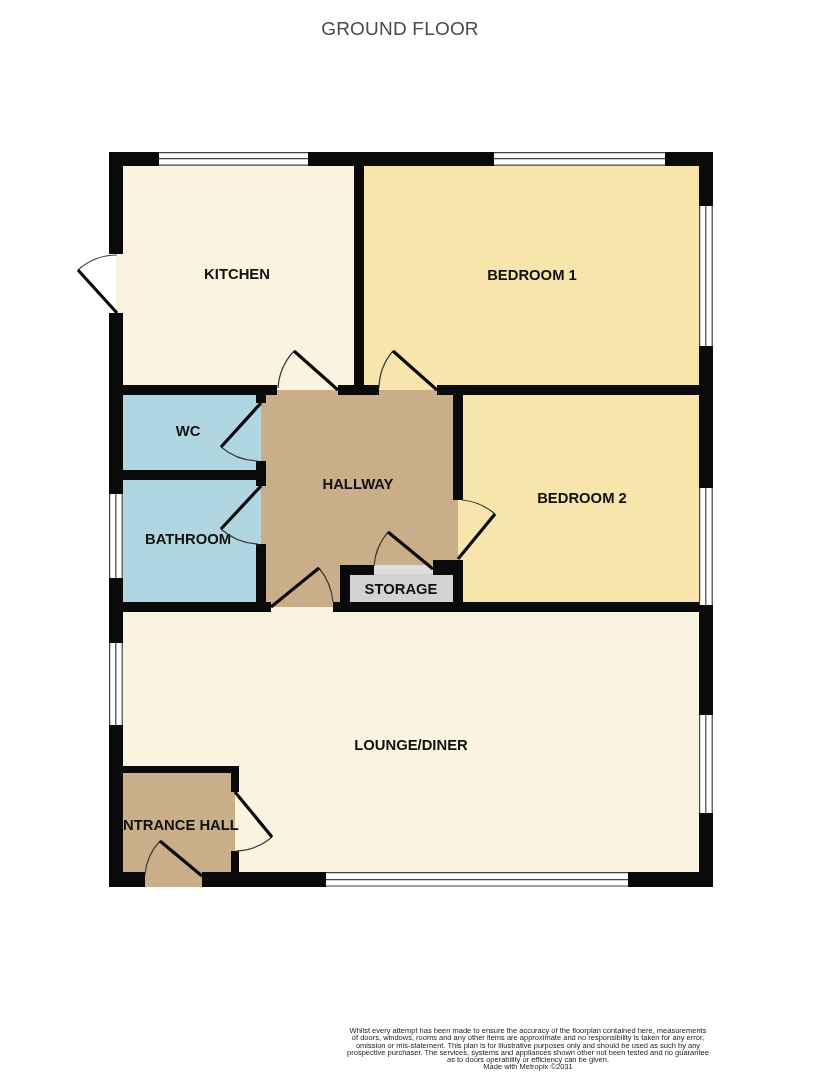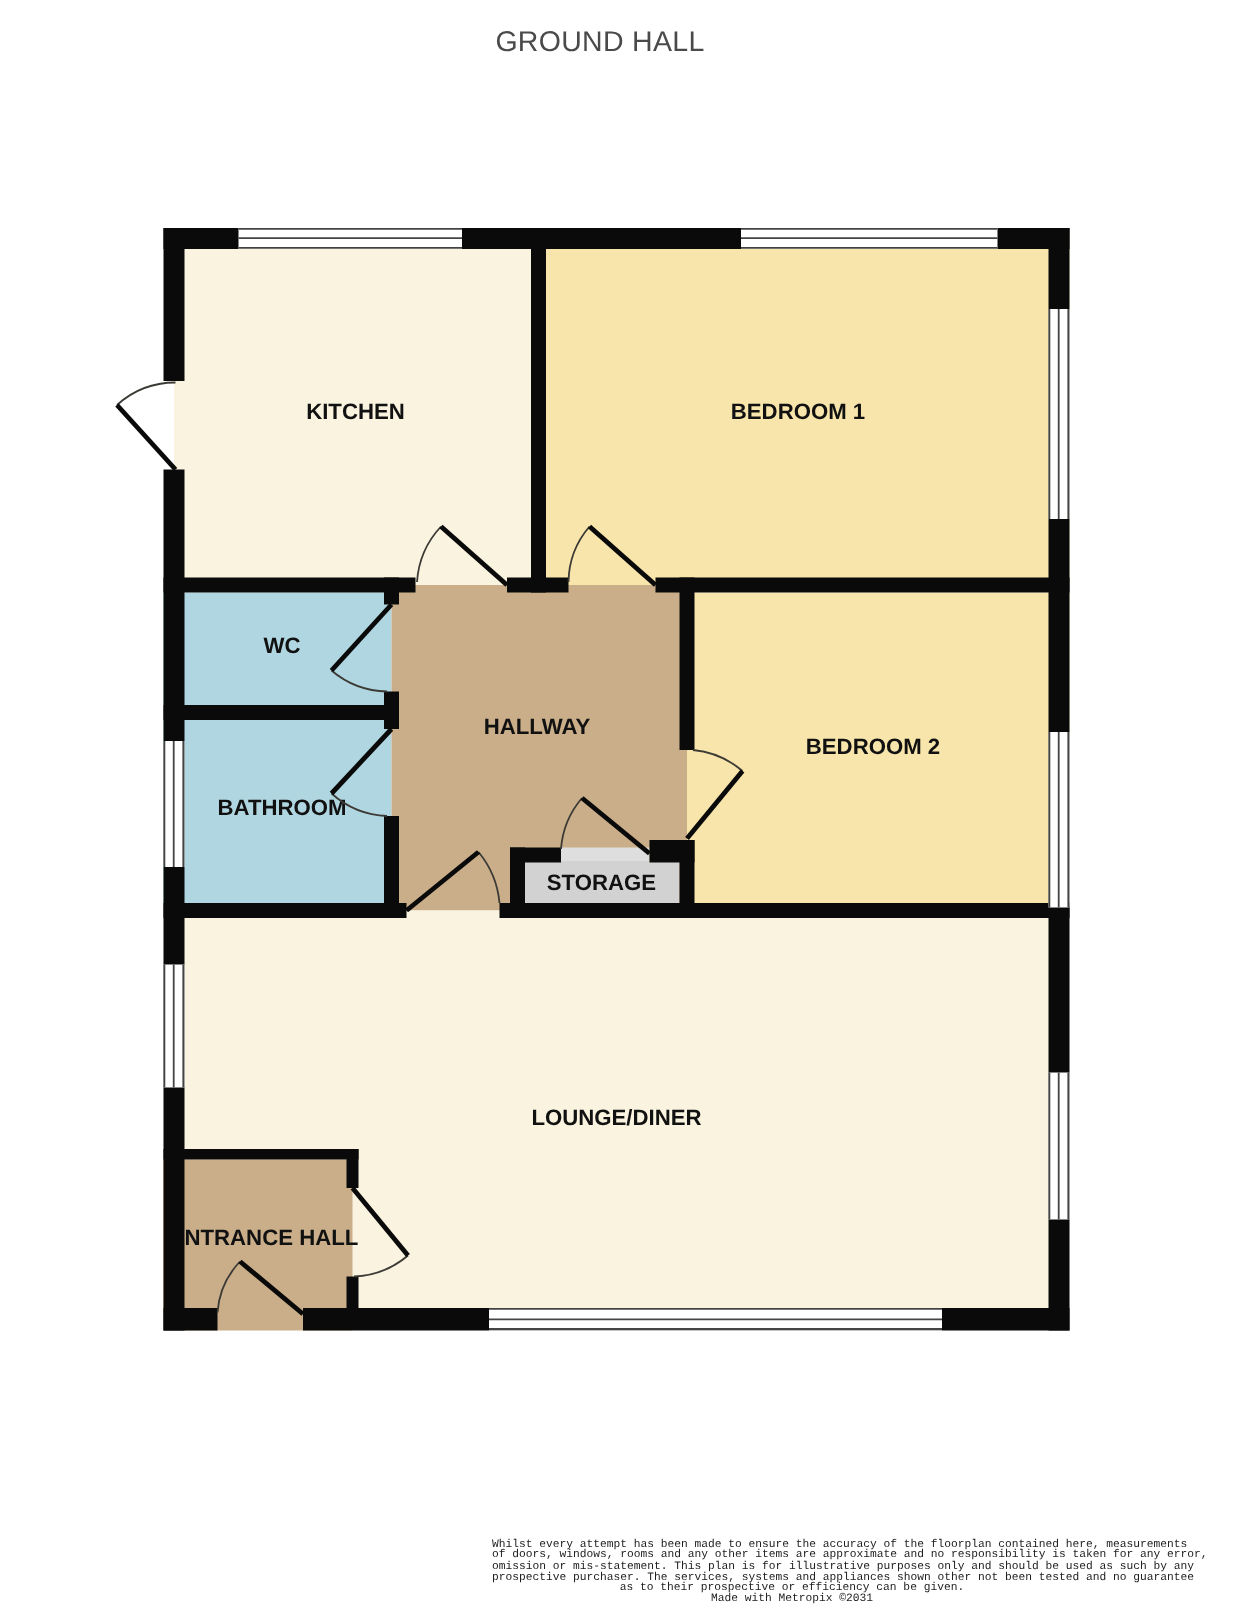--- a/index.html
+++ b/index.html
@@ -1,25 +1,25 @@
 <!DOCTYPE html>
 <html><head>
 <meta charset="utf-8">
 <style>
   html,body{margin:0;padding:0;background:#ffffff;width:822px;height:1080px;overflow:hidden;}
   body{font-family:"Liberation Sans", sans-serif;position:relative;}
   .title{position:absolute;left:0;top:18px;width:800px;text-align:center;font-size:19px;color:#4a4a4a;letter-spacing:0.2px;}
-  .footer{position:absolute;left:328px;top:1027px;width:400px;text-align:center;font-size:7.5px;line-height:7.3px;color:#1c1c1c;font-family:Liberation Mono, monospace;}
+  .footer{position:absolute;left:328px;top:1027px;width:400px;text-align:center;font-size:7.5px;line-height:7.3px;color:#1c1c1c;}
   .footer div{white-space:nowrap;}
   svg{position:absolute;left:0;top:0;}
 </style>
 </head>
 <body>
 
-<div class="title">GROUND HALL</div>
+<div class="title">GROUND FLOOR</div>
 <svg width="822" height="1080" viewBox="0 0 822 1080">
 
   <rect x="116" y="152" width="238" height="238" fill="#F9F3DF"></rect>
 
   <rect x="364" y="152" width="349" height="238" fill="#F7E5AB"></rect>
 
   <rect x="109" y="395" width="152" height="75" fill="#B0D7E1"></rect>
 
   <rect x="109" y="480" width="152" height="122" fill="#B0D7E1"></rect>
 
@@ -213,15 +213,15 @@
     <path d="M145,875 A55 55 0 0 1 160,841" fill="none" stroke="#3C3A35" stroke-width="1.2"></path>
     <line x1="202" y1="876" x2="160" y2="841" stroke="#0A0A0A" stroke-width="3.2"></line>
   </g>
 </svg>
 
 <div class="footer">
     <div>Whilst every attempt has been made to ensure the accuracy of the floorplan contained here, measurements</div>
     <div>of doors, windows, rooms and any other items are approximate and no responsibility is taken for any error,</div>
     <div>omission or mis-statement. This plan is for illustrative purposes only and should be used as such by any</div>
     <div>prospective purchaser. The services, systems and appliances shown other not been tested and no guarantee</div>
-    <div>as to their prospective or efficiency can be given.</div>
+    <div>as to doors operability or efficiency can be given.</div>
     <div>Made with Metropix ©2031</div>
   </div>
 
 </body></html>

